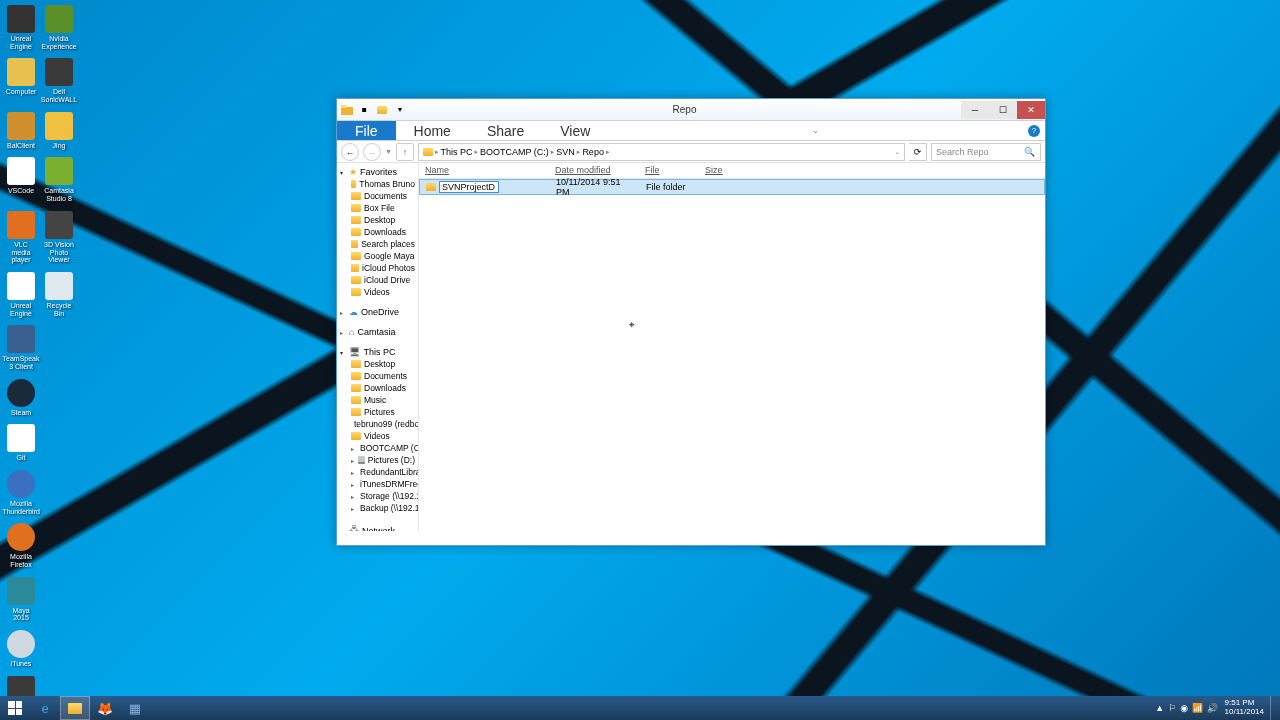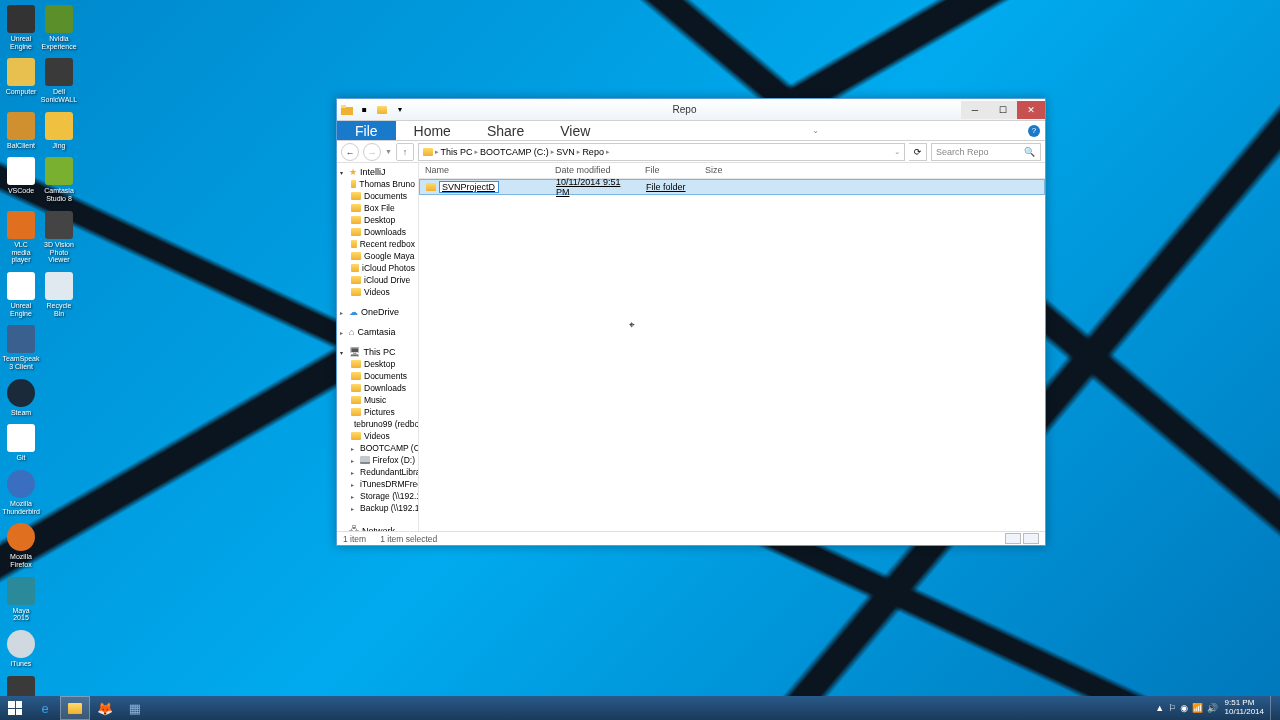--- a/index.html
+++ b/index.html
@@ -73,29 +73,29 @@
 .folder-ico { width:10px; height:8px; background:linear-gradient(#ffd96b,#f0b030); border-radius:1px; display:inline-block; }
 .drive-ico { width:10px; height:8px; background:#c0c8d0; border-radius:1px; display:inline-block; border-bottom:2px solid #888; }
 .star-ico { color:#f0b030; font-size:9px; }
 .pc-ico { color:#555; font-size:9px; }
 .cloud-ico { color:#3a8fd8; font-size:9px; }
 .net-ico { color:#555; font-size:9px; }
 
 
 .content { flex:1; display:flex; flex-direction:column; }
 .col-headers { display:flex; height:16px; border-bottom:1px solid #e6e6e6; font-size:9px; color:#555; }
-.col-headers > div { padding:2px 6px; border-right:1px solid transparent; }
+.col-headers > div { padding:2px 6px; border-right:1px solid transparent;text-decoration:underline; }
 .col-name { width:130px; }
 .col-date { width:90px; }
 .col-type { width:60px; }
 .col-size { width:50px; }
 .file-list { flex:1; position:relative; }
 .file-row { display:flex; align-items:center; height:16px; font-size:9px; }
 .file-row.sel { background:#cde6f7; border:1px solid #7bb5e0; }
-.file-row .cell { padding:0 6px;text-decoration:underline; }
+.file-row .cell { padding:0 6px; }
 .rename-box { border:1px solid #3a8fd8; background:#fff; padding:0 2px; font-size:9px; width:60px; }
 .cursor { position:absolute; left:210px; top:140px; font-size:10px; }
 
 
 .statusbar { height:14px; border-top:1px solid #e0e0e0; display:flex; align-items:center; font-size:8.5px; color:#555; padding:0 6px; gap:14px; }
 .statusbar .views { margin-left:auto; display:flex; gap:2px; }
 .view-btn { width:16px; height:11px; border:1px solid #bbb; background:#eef4fa; }
 
 
 .taskbar { position:absolute; bottom:0; left:0; right:0; height:24px; background:linear-gradient(#2a5a8a,#1a3a5a); display:flex; align-items:center; }
@@ -284,21 +284,21 @@
       <span>Search Repo</span>
       <span class="mag">🔍</span>
     </div>
   </div>
 
   <div class="body">
     <div class="nav-pane">
       <div class="nav-group-hdr">
           <span class="tri exp">▾</span>
           <span class="star-ico">★</span>
-          <span>IntelliJ</span>
+          <span>Favorites</span>
         </div>
       <div class="nav-item">
           <span class="folder-ico"></span>
           <span>Thomas Bruno</span>
         </div>
       <div class="nav-item">
           <span class="folder-ico"></span>
           <span>Documents</span>
         </div>
       <div class="nav-item">
@@ -308,21 +308,21 @@
       <div class="nav-item">
           <span class="folder-ico"></span>
           <span>Desktop</span>
         </div>
       <div class="nav-item">
           <span class="folder-ico"></span>
           <span>Downloads</span>
         </div>
       <div class="nav-item">
           <span class="folder-ico"></span>
-          <span>Recent redbox</span>
+          <span>Search places</span>
         </div>
       <div class="nav-item">
           <span class="folder-ico"></span>
           <span>Google Maya</span>
         </div>
       <div class="nav-item">
           <span class="folder-ico"></span>
           <span>iCloud Photos</span>
         </div>
       <div class="nav-item">
@@ -380,21 +380,21 @@
           <span>Videos</span>
         </div>
       <div class="nav-item">
           <span class="tri">▸</span>
           <span class="drive-ico"></span>
           <span>BOOTCAMP (C:)</span>
         </div>
       <div class="nav-item">
           <span class="tri">▸</span>
           <span class="drive-ico"></span>
-          <span>Firefox (D:)</span>
+          <span>Pictures (D:)</span>
         </div>
       <div class="nav-item">
           <span class="tri">▸</span>
           <span class="drive-ico"></span>
           <span>RedundantLibrary (\</span>
         </div>
       <div class="nav-item">
           <span class="tri">▸</span>
           <span class="drive-ico"></span>
           <span>iTunesDRMFree (\\1</span>
@@ -432,28 +432,20 @@
           </div>
           <div class="cell col-date">10/11/2014 9:51 PM</div>
           <div class="cell col-type">File folder</div>
           <div class="cell col-size"></div>
         </div>
         <div class="cursor">⌖</div>
       </div>
     </div>
   </div>
 
-  <div class="statusbar">
-    <span>1 item</span>
-    <span>1 item selected</span>
-    <div class="views">
-      <div class="view-btn"></div>
-      <div class="view-btn"></div>
-    </div>
-  </div>
 </div>
 
 <div class="taskbar">
   <div class="start-btn">
     <div class="start-logo">
         <span></span>
         <span></span>
         <span></span>
         <span></span>
       </div>

